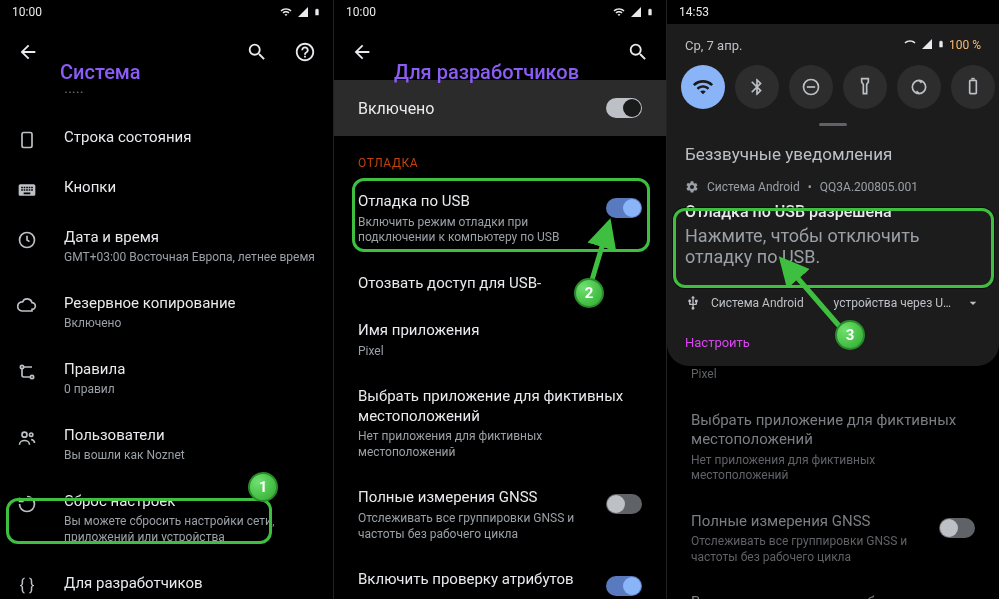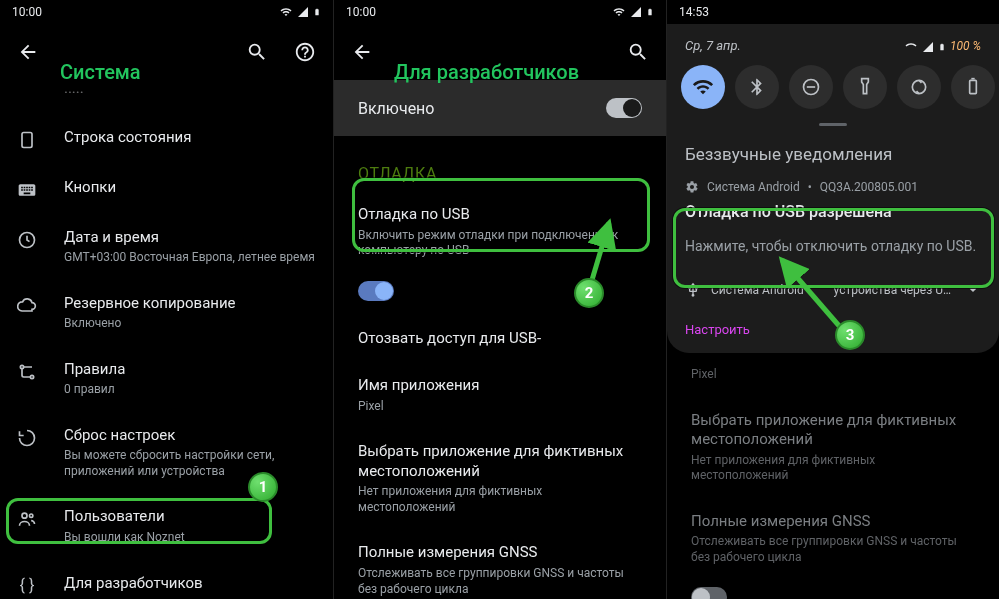--- a/index.html
+++ b/index.html
@@ -9,65 +9,65 @@
 .pane + .pane { border-left: 1px solid #222; }
 
 
 .statusbar { height: 24px; display: flex; align-items: center; padding: 0 12px; font-size: 12px; color: #e8eaed; }
 .statusbar .left { flex: 1; }
 .statusbar .right { display: flex; gap: 4px; align-items: center; }
 
 
 .topbar { height: 56px; display: flex; align-items: center; padding: 0 6px; gap: 4px; }
 .topbar .iconbtn { width: 44px; height: 44px; display: flex; align-items: center; justify-content: center; cursor: pointer; border-radius: 50%; }
-.topbar .title { flex: 1; font-size: 20px; font-weight: 500; color: #22c55e; padding-left: 6px; margin-top: 39px; }
+.topbar .title { flex: 1; font-size: 20px; font-weight: 500; color: #8b5cf6; padding-left: 6px; margin-top: 39px; }
 
 
 .list { padding: 0; }
 .row { display: flex; align-items: flex-start; padding: 14px 16px; gap: 26px; cursor: pointer; }
 .row .ricon { width: 22px; display: flex; align-items: center; justify-content: center; padding-top: 2px; color: #bdc1c6; }
 .row .body { flex: 1; min-width: 0; }
 .row .label { font-size: 15px; color: #e8eaed; line-height: 1.3; }
 .row .sub { font-size: 12px; color: #9aa0a6; margin-top: 3px; line-height: 1.3; }
 .row.compact { padding-top: 10px; padding-bottom: 10px; }
 
 
-.section-header { font-size: 16px; color: #4d7c0f; letter-spacing: 0.6px; padding: 28px 24px 8px; text-transform: uppercase; }
+.section-header { font-size: 12px; color: #c2410c; letter-spacing: 0.6px; padding: 20px 24px 8px; text-transform: uppercase; }
 .enabled-banner { margin: 0; background: #2b2b2b; display: flex; align-items: center; padding: 18px 24px; }
 .enabled-banner .label { flex: 1; font-size: 16px; color: #e8eaed; }
 .toggle { width: 36px; height: 20px; border-radius: 10px; background: #5f6368; position: relative; flex: none; }
 .toggle.on { background: #5a7abf; }
 .toggle .knob { width: 18px; height: 18px; border-radius: 50%; background: #bdc1c6; position: absolute; top: 1px; left: 1px; transition: none; }
 .toggle.on .knob { left: 17px; background: #8ab4f8; }
 .toggle.dark .knob { background: #1a1a1a; }
 .toggle.dark { background: #8f8f8f; }
 
-.prow { display: flex; align-items: flex-start; padding: 14px 24px; gap: 16px; cursor: pointer; flex-direction: column; }
+.prow { display: flex; align-items: flex-start; padding: 14px 24px; gap: 16px; cursor: pointer; }
 .prow .pbody { flex: 1; min-width: 0; }
 .prow .plabel { font-size: 15px; color: #e8eaed; line-height: 1.3; }
 .prow .psub { font-size: 12px; color: #9aa0a6; margin-top: 3px; line-height: 1.3; }
 .prow .ptoggle { padding-top: 6px; }
 .prow.dim .plabel { color: #7a7e82; }
 .prow.dim .psub { color: #5f6266; }
 
 
 .shade { position: absolute; top: 24px; left: 0; right: 0; background: #1c1c1c; border-radius: 0 0 22px 22px; padding-bottom: 10px; }
-.shade-date { font-size: 13px; color: #bdc1c6; padding: 14px 18px 8px; display: flex; align-items: flex-end; font-style: italic; }
+.shade-date { font-size: 13px; color: #bdc1c6; padding: 14px 18px 8px; display: flex; align-items: flex-start; }
 .shade-date .spacer { flex: 1; }
 .shade-date .battxt { font-size: 12px; color: #fdba74; }
 .qsrow { display: flex; gap: 10px; padding: 4px 14px 10px; justify-content: space-between; }
 .qs { width: 44px; height: 44px; border-radius: 50%; background: #2d2d2d; display: flex; align-items: center; justify-content: center; color: #bdc1c6; cursor: pointer; flex: none; }
 .qs.on { background: #8ab4f8; color: #1a1a1a; }
 .handle { width: 28px; height: 3px; background: #5f6368; border-radius: 2px; margin: 4px auto 0; }
 
 .notif-sec { padding: 14px 18px 6px; font-size: 17px; color: #bdc1c6; margin-top: 4px; }
 .notif { background: #1c1c1c; margin: 0 0 2px; padding: 10px 18px 14px; }
 .notif .nhead { display: flex; align-items: center; gap: 8px; font-size: 12px; color: #9aa0a6; }
 .notif .ntitle { font-size: 16px; color: #e8eaed; margin-top: 8px; font-weight: 500; }
-.notif .nbody { font-size: 14px; color: #9aa0a6; margin-top: 17px; }
+.notif .nbody { font-size: 18px; color: #9aa0a6; margin-top: 4px; }
 .notif2 { display: flex; align-items: center; padding: 12px 18px; font-size: 12px; color: #bdc1c6; gap: 10px; }
 .notif2 .ntxt { flex: 1; white-space: nowrap; overflow: hidden; text-overflow: ellipsis; }
 .manage { font-size: 13px; color: #d946ef; padding: 12px 18px 6px; }
 
 
 .hl { position: absolute; border: 3px solid #3fbf3f; border-radius: 12px; pointer-events: none; box-shadow: 0 0 0 1px rgba(0,0,0,.5); }
 .badge { position: absolute; width: 30px; height: 30px; border-radius: 50%; background: radial-gradient(circle at 30% 30%, #6fe06f, #2daa2d); color: #fff; font-weight: 700; font-size: 15px; display: flex; align-items: center; justify-content: center; border: 2px solid #2a8a2a; pointer-events: none; }
 .arrow { position: absolute; pointer-events: none; }
 
 
@@ -172,41 +172,41 @@
             </svg>
           </div>
       <div class="body">
             <div class="label">Правила</div>
             <div class="sub">0 правил</div>
           </div>
     </div>
     <div class="row">
       <div class="ricon">
             <svg width="20" height="20" viewBox="0 0 24 24" fill="none" stroke="#bdc1c6" stroke-width="2">
-              <path d="M3 12a9 9 0 109-9"></path>
-              <path d="M3 4v5h5"></path>
-            </svg>
-          </div>
-      <div class="body">
-            <div class="label">Сброс настроек</div>
-            <div class="sub">Вы можете сбросить настройки сети, приложений или устройства</div>
-          </div>
-    </div>
-    <div class="row">
-      <div class="ricon">
-            <svg width="20" height="20" viewBox="0 0 24 24" fill="none" stroke="#bdc1c6" stroke-width="2">
               <circle cx="9" cy="8" r="3"></circle>
               <path d="M3 20c0-3 3-5 6-5s6 2 6 5"></path>
               <circle cx="17" cy="8" r="2"></circle>
               <path d="M21 18c0-2-2-4-4-4"></path>
             </svg>
           </div>
       <div class="body">
             <div class="label">Пользователи</div>
             <div class="sub">Вы вошли как Noznet</div>
+          </div>
+    </div>
+    <div class="row">
+      <div class="ricon">
+            <svg width="20" height="20" viewBox="0 0 24 24" fill="none" stroke="#bdc1c6" stroke-width="2">
+              <path d="M3 12a9 9 0 109-9"></path>
+              <path d="M3 4v5h5"></path>
+            </svg>
+          </div>
+      <div class="body">
+            <div class="label">Сброс настроек</div>
+            <div class="sub">Вы можете сбросить настройки сети, приложений или устройства</div>
           </div>
     </div>
     <div class="row">
       <div class="ricon">
             <span style="font-size:16px;color:#bdc1c6">{ }</span>
           </div>
       <div class="body">
             <div class="label">Для разработчиков</div>
           </div>
     </div>

